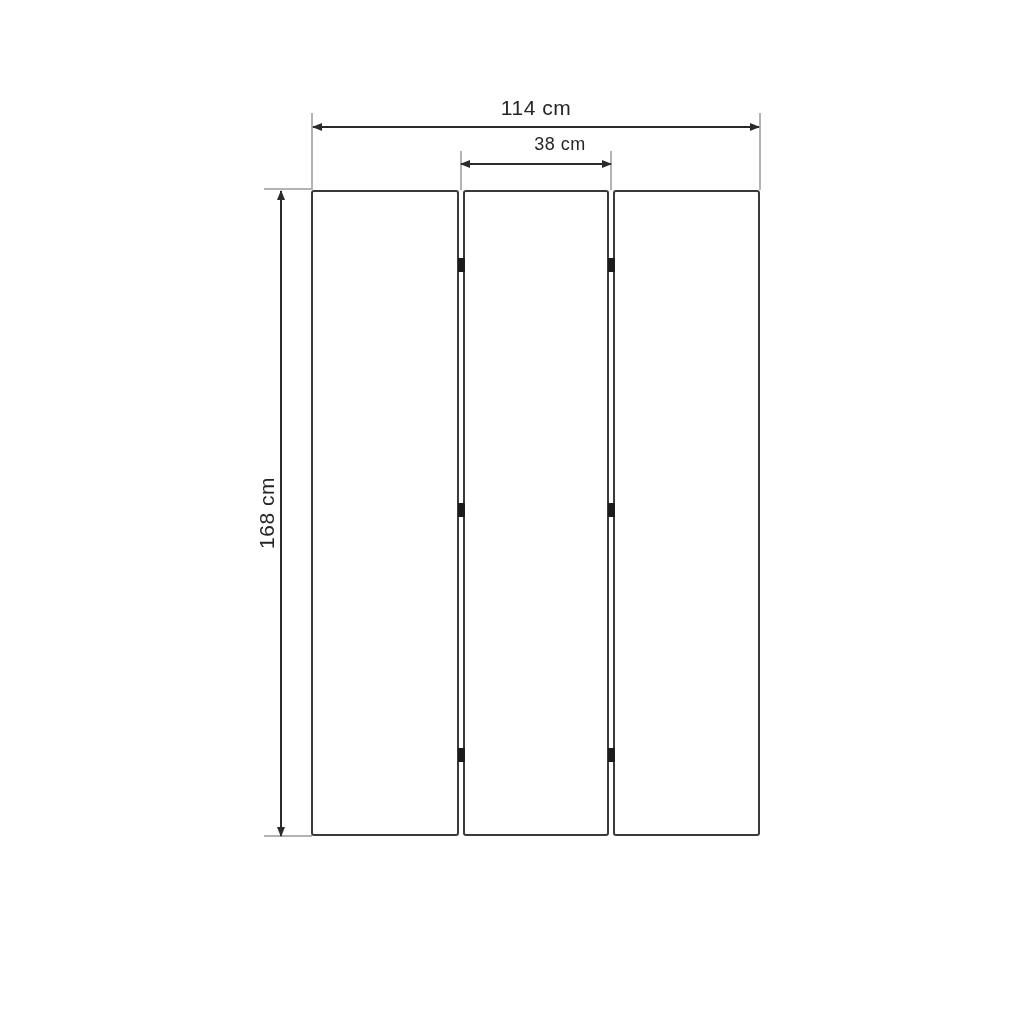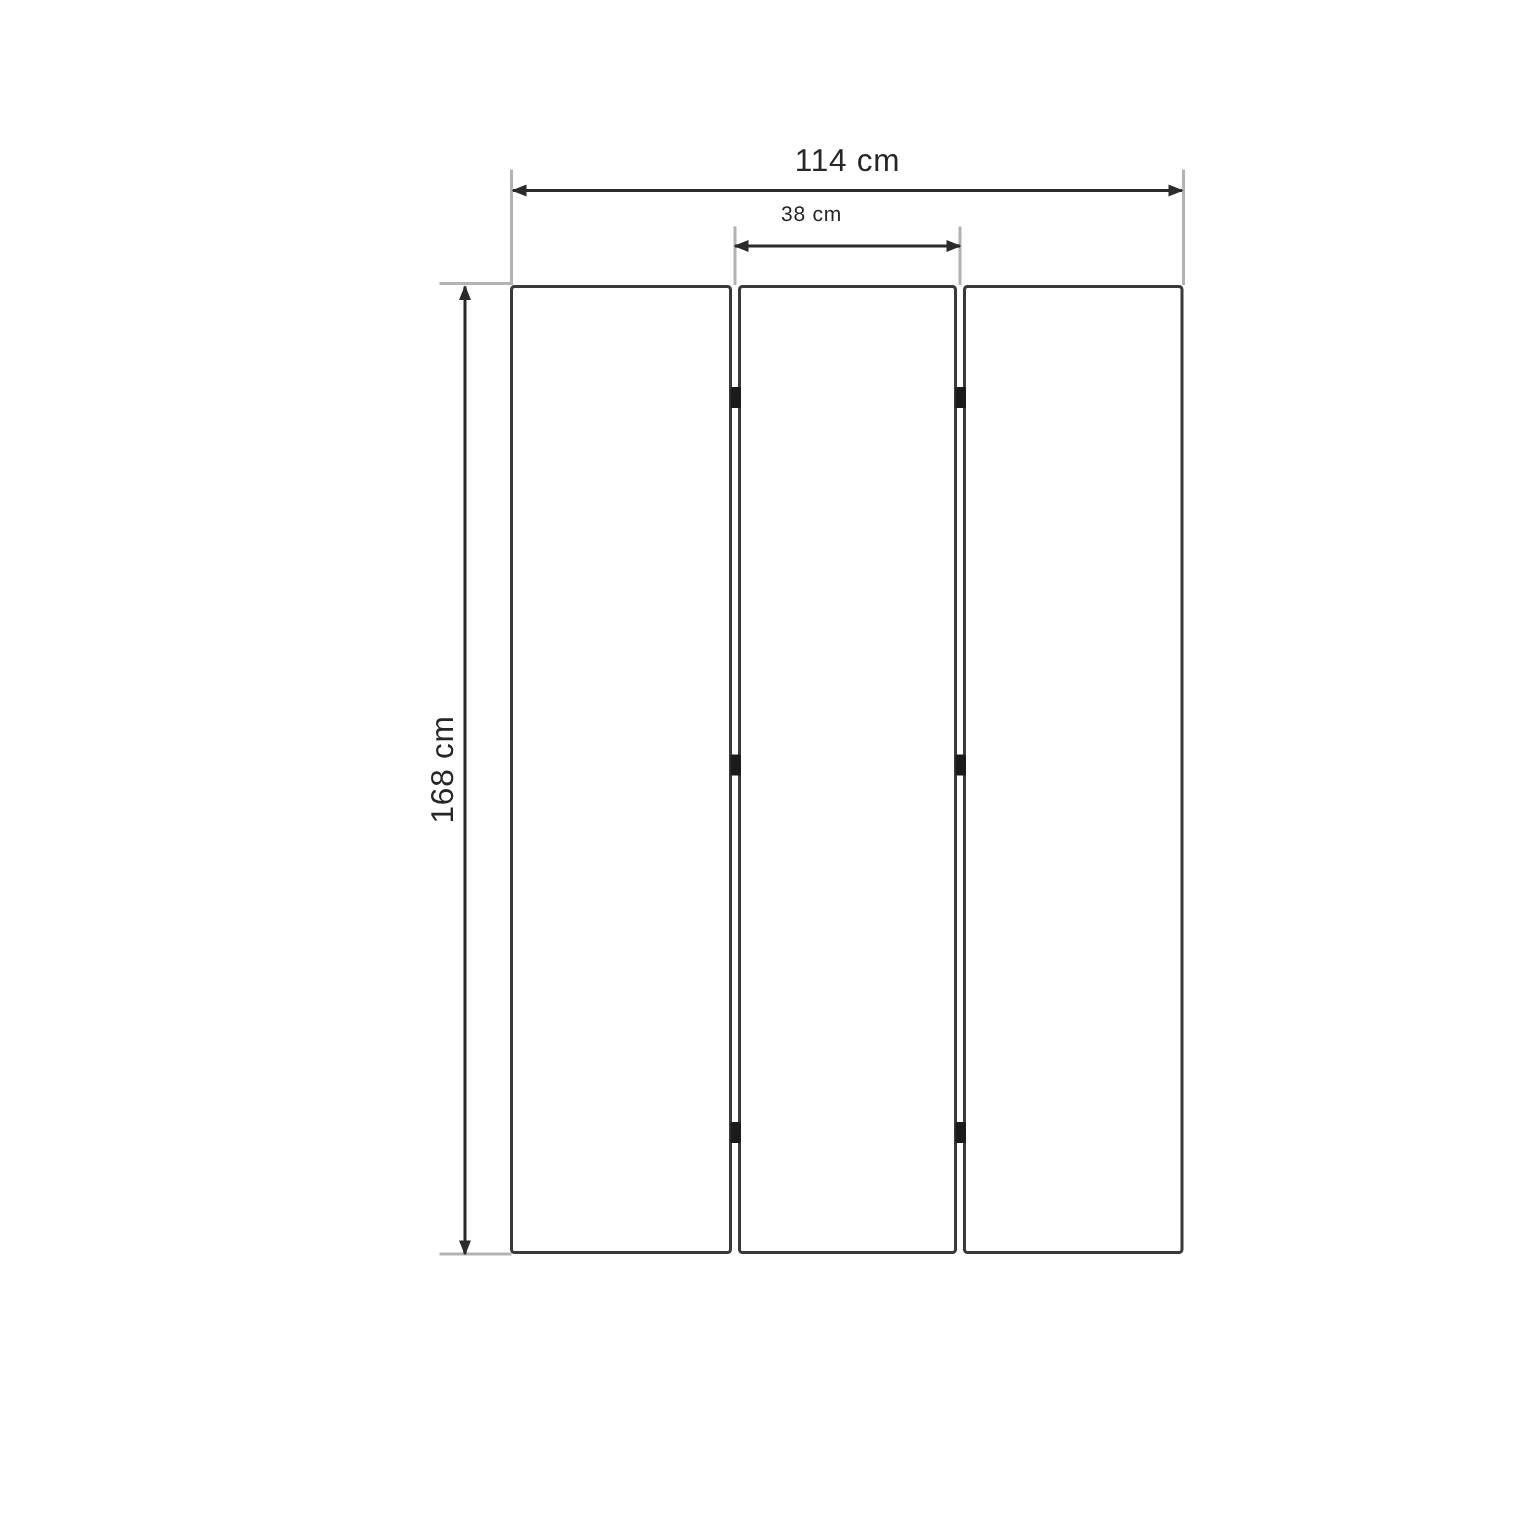--- a/index.html
+++ b/index.html
@@ -14,21 +14,20 @@
   html, body {
     width: 1024px; height: 1024px;
     background: var(--background);
     font-family: "Liberation Sans", "DejaVu Sans", sans-serif;
     overflow: hidden;
   }
   .canvas {
     position: relative;
     width: 824px; height: 1024px;
     background: var(--background);
-    margin-left: 29px;
   }
   
   .panel {
     position: absolute;
     top: 190px; height: 646px;
     background: var(--background);
     border: 2px solid var(--panel-border);
     border-radius: 3px;
   }
   .panel-1 { left: 311px; width: 148px; }
@@ -61,21 +60,21 @@
   
   .dim-label {
     position: absolute;
     color: var(--text);
     font-size: 21px;
     letter-spacing: 0.5px;
     text-align: center;
     white-space: nowrap;
   }
   .label-total  { left: 436px; top: 96px;  width: 200px; }
-  .label-panel  { left: 412px; top: 134px; width: 200px; font-size: 14px; }
+  .label-panel  { left: 460px; top: 134px; width: 200px; font-size: 18px; }
   .label-height {
     left: 167px; top: 501px; width: 200px;
     transform: rotate(-90deg);
   }
 </style>
 </head>
 <body>
 
 <div class="canvas">
 

